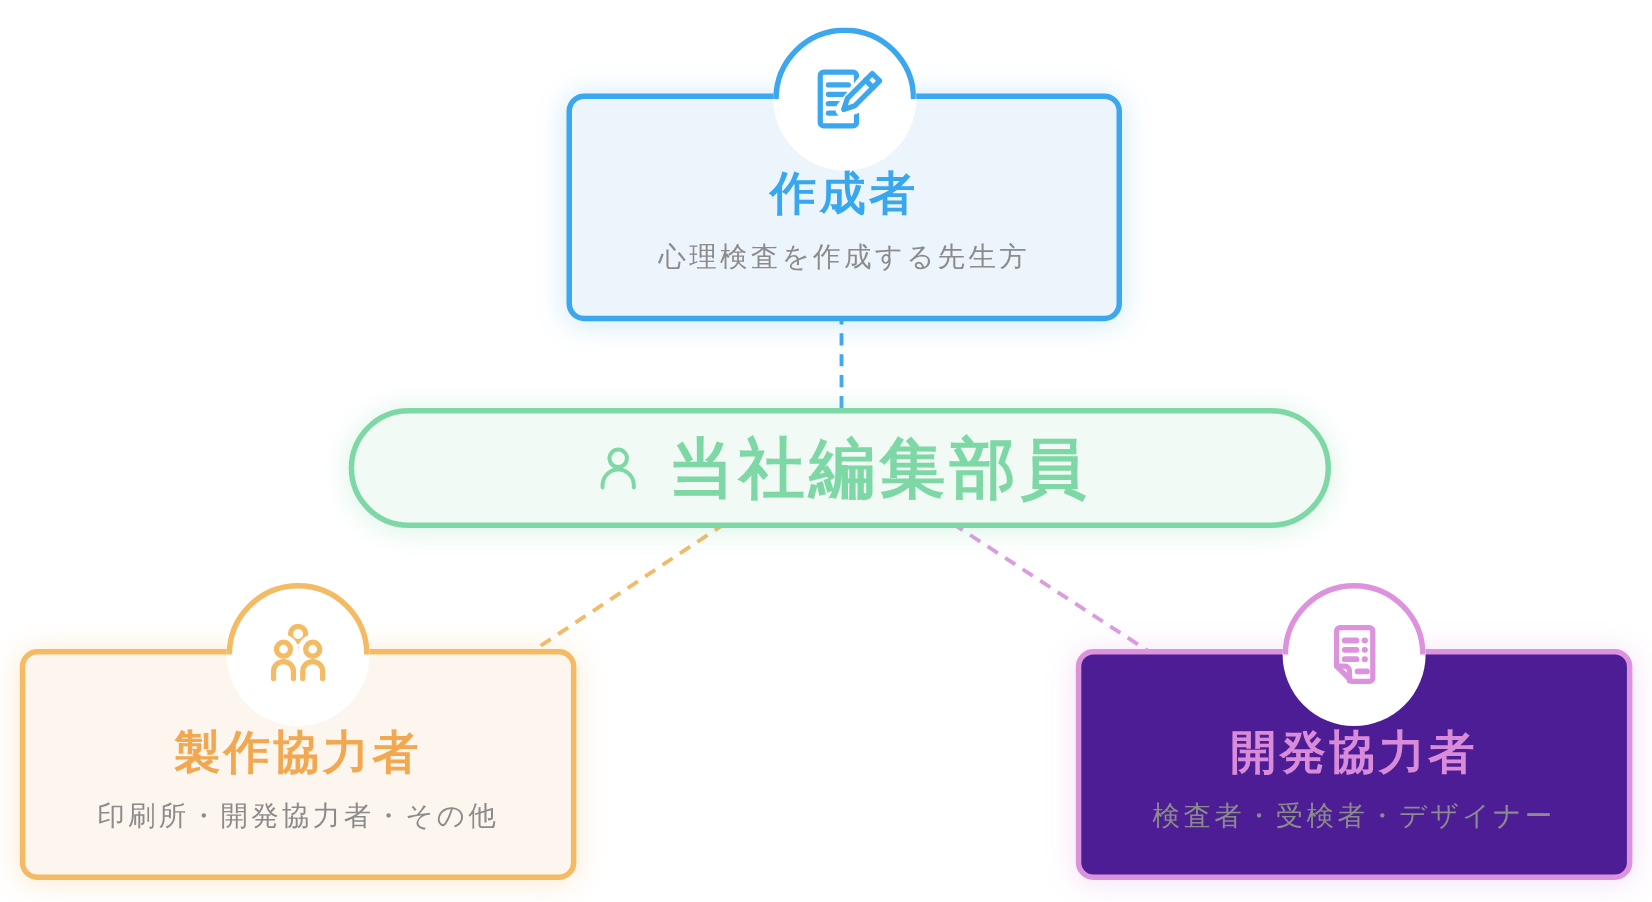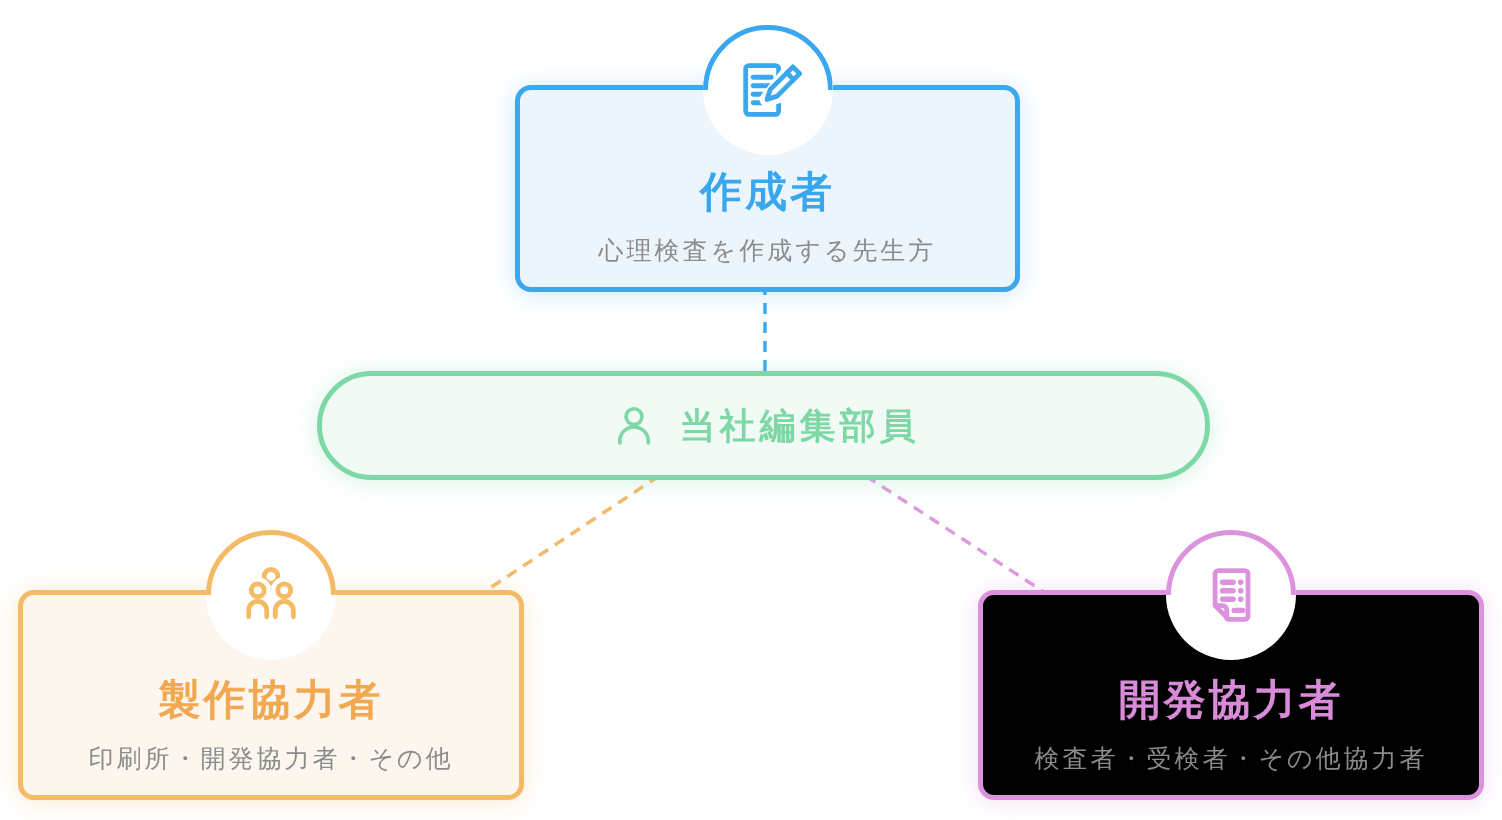--- a/index.html
+++ b/index.html
@@ -6,48 +6,48 @@
   .stage{
     position:relative;width:1502px;height:820px;background:#ffffff;overflow:hidden;
     font-family:"Liberation Sans","DejaVu Sans",sans-serif;
   }
   .connectors{position:absolute;left:0;top:0;width:1502px;height:820px;z-index:0;}
 
   .card{
     position:absolute;z-index:1;box-sizing:border-box;
     border:5px solid;border-radius:16px;
     display:flex;flex-direction:column;align-items:center;justify-content:flex-end;
-    text-align:center;padding-bottom:12px;
+    text-align:center;padding-bottom:28px;
   }
   .pill{
     position:absolute;z-index:1;box-sizing:border-box;
     border:5px solid #7ED8A6;border-radius:55px;background:#F2FAF6;
     left:317px;top:371px;width:893px;height:109px;
     display:flex;align-items:center;justify-content:center;gap:20px;
     box-shadow:0 2px 26px rgba(126,216,166,0.30);
   }
   .pill-label{
-    font-size:36px;font-weight:bold;color:#7ED8A6;letter-spacing:4px;line-height:1;
+    font-size:60px;font-weight:bold;color:#7ED8A6;letter-spacing:4px;line-height:1;
   }
   .pill-icon{width:52px;height:52px;flex:0 0 auto;}
 
   #card-creator{
     left:515px;top:85px;width:505px;height:207px;
     background:#EDF5FC;border-color:#3AA7EE;
     box-shadow:0 2px 26px rgba(58,167,238,0.25);
   }
   #card-production{
     left:18px;top:590px;width:506px;height:210px;
     background:#FCF6EE;border-color:#F4BA64;
     box-shadow:0 2px 26px rgba(244,186,100,0.30);
     justify-content:flex-end;
   }
   #card-development{
     left:978px;top:590px;width:506px;height:210px;
-    background:#000000;border-color:#DC92DC;
+    background:#4c1d95;border-color:#DC92DC;
     box-shadow:0 2px 26px rgba(220,146,220,0.28);
   }
 
   .title{margin:0 0 12px 0;font-size:42px;font-weight:bold;letter-spacing:3px;line-height:1;}
   #card-creator .title{color:#38A7EE;}
   #card-production .title{color:#F2A850;}
   #card-development .title{color:#D98BD9;}
   .subtitle{margin:12px;font-size:25px;color:#8B8B8B;letter-spacing:3px;line-height:1.05;}
 
   .badge{position:absolute;top:-65px;left:50%;width:130px;height:130px;margin-left:-65px;}
@@ -136,16 +136,16 @@
           <line x1="24" y1="28" x2="34" y2="28"></line>
           <line x1="24" y1="36" x2="34" y2="36"></line>
           <line x1="41" y1="20" x2="41.3" y2="20"></line>
           <line x1="41" y1="28" x2="41.3" y2="28"></line>
           <line x1="41" y1="36" x2="41.3" y2="36"></line>
           <line x1="35" y1="46.5" x2="43" y2="46.5"></line>
         </g>
       </svg>
     </div>
     <h2 class="title">開発協力者</h2>
-    <p class="subtitle">検査者・受検者・その他協力者</p>
+    <p class="subtitle">検査者・受検者・デザイナー</p>
   </section>
 
 </div>
 
 </body></html>

